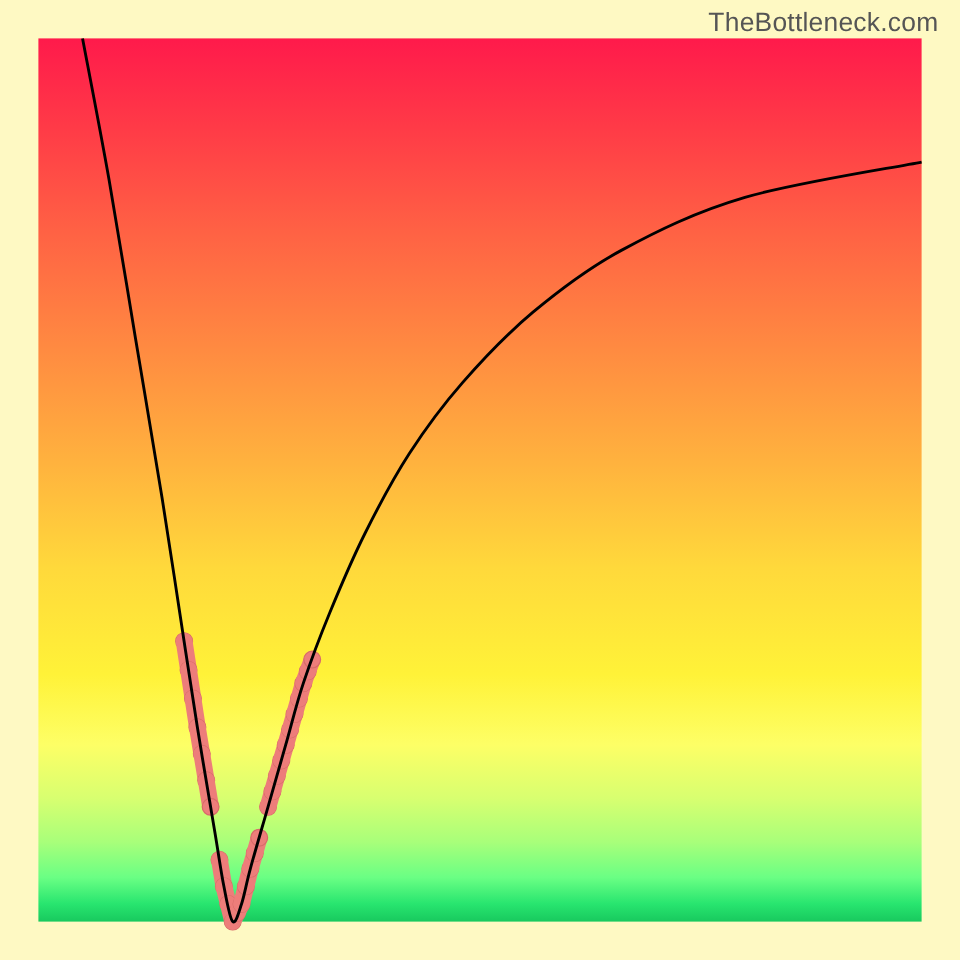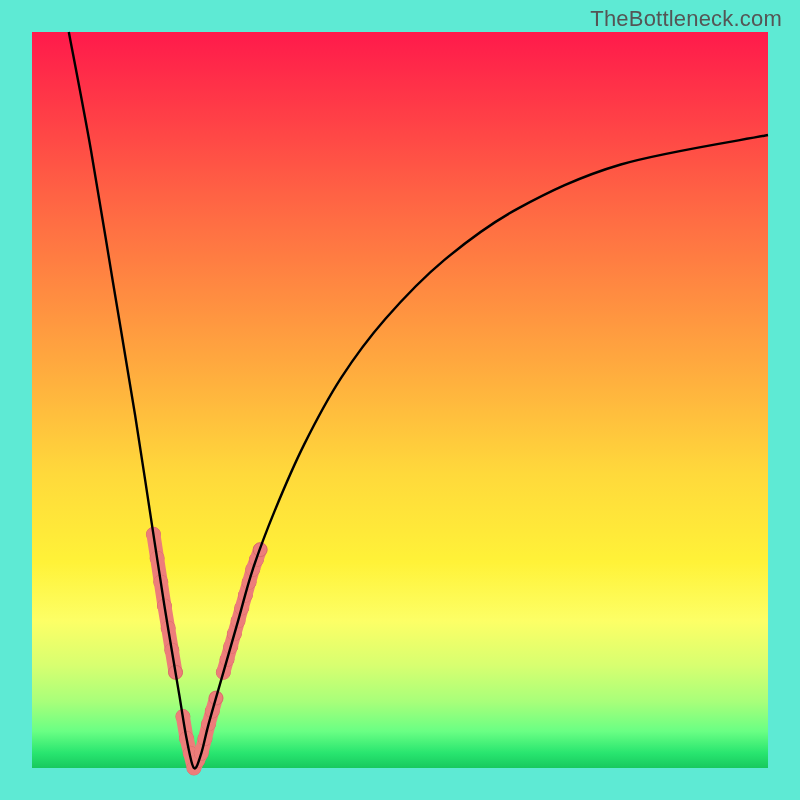--- a/index.html
+++ b/index.html
@@ -9,21 +9,21 @@
     height: 800px;
     overflow: hidden;
     background: #000;
   }
   .frame {
     position: absolute;
     left: 0;
     top: 0;
     width: 800px;
     height: 800px;
-    background: #5eead4;
+    background: #fef9c3;
   }
   .plot {
     position: absolute;
     left: 32px;
     top: 32px;
     width: 736px;
     height: 736px;
     background: linear-gradient(
       to bottom,
       #ff1a4b 0%,

